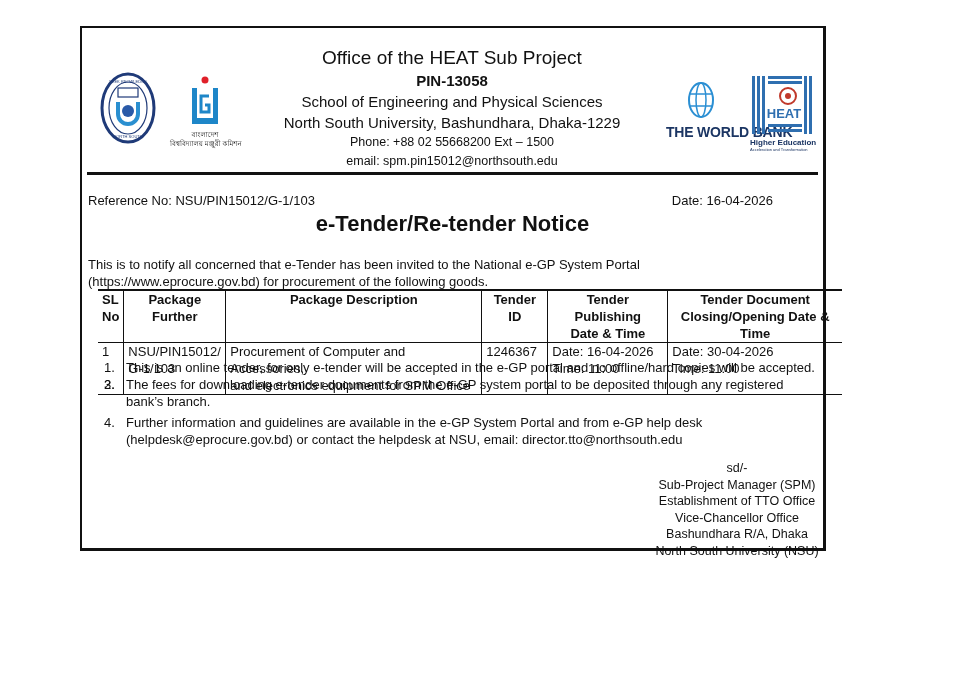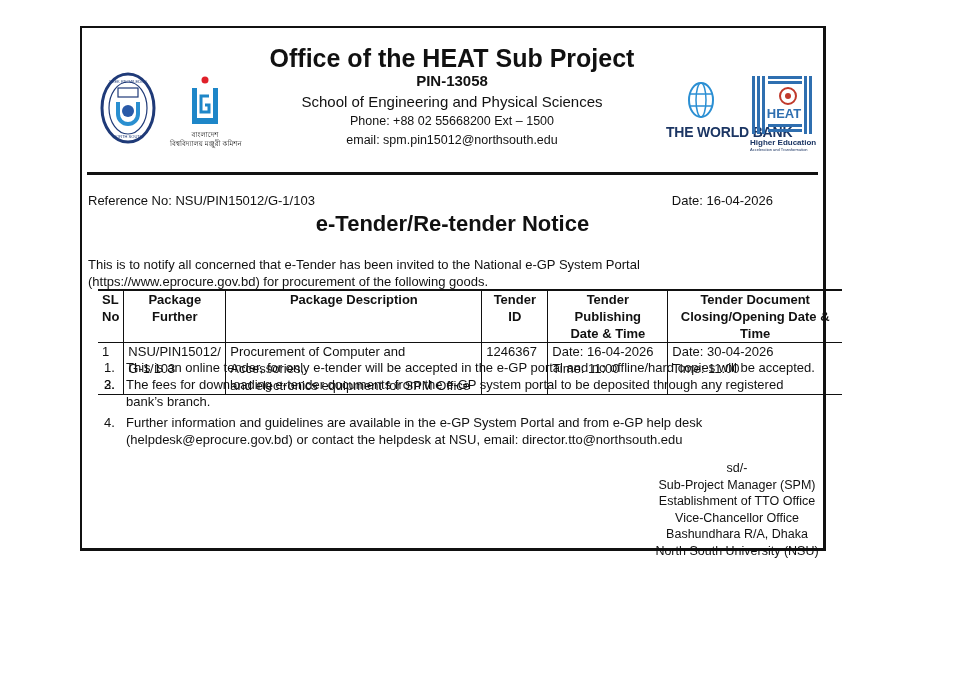--- a/index.html
+++ b/index.html
@@ -3,21 +3,21 @@
 <meta charset="utf-8">
 <style>
   html, body { margin:0; padding:0; }
   body { width:959px; height:681px; background:#fff; position:relative; overflow:hidden;
          font-family:"Liberation Sans", sans-serif; color:#111; }
   .frame { position:absolute; left:80px; top:26px; width:746px; height:525px;
            border:2px solid #111; border-right-width:3px; border-bottom-width:3px; box-sizing:border-box; }
   .header { position:absolute; left:0; top:0; width:100%; height:148px; }
   .hline { position:absolute; left:5px; right:5px; top:144px; height:3px; background:#111; }
   .title-block { position:absolute; left:180px; width:380px; top:18px; text-align:center; }
-  .t1 { font-size:25px; font-weight:bold; line-height:24px;text-align:center; }
+  .t1 { font-size:19px; font-weight:normal; line-height:24px;text-align:center; }
   .t2 { font-size:15px; font-weight:bold; line-height:21px; }
   .t3 { font-size:15px; line-height:21px; }
   .t4 { font-size:12.5px; line-height:19px; }
   .logo { position:absolute; }
   .ref { position:absolute; left:6px; top:165px; font-size:13px; }
   .date { position:absolute; right:50px; top:165px; font-size:13px; }
   .notice-title { position:absolute; left:0; right:0; top:183px; text-align:center;
                   font-size:22px; font-weight:bold; }
   .intro { position:absolute; left:6px; right:8px; top:228px; font-size:13px; line-height:17px; }
   table.tender { position:absolute; left:16px; top:261px; width:744px; border-collapse:collapse; font-size:13px; }
@@ -56,20 +56,21 @@
         <path d="M19 20 h-8 v16 h8 v-7 h-4" fill="none" stroke="#1e86c8" stroke-width="3"></path>
       </svg>
       <div style="font-size:7px;line-height:9px">বাংলাদেশ</div>
       <div style="font-size:7px;line-height:9px;white-space:nowrap">বিশ্ববিদ্যালয় মঞ্জুরী কমিশন</div>
     </div>
 
     <div class="title-block">
       <div class="t1">Office of the HEAT Sub Project</div>
       <div class="t2">PIN-13058</div>
       <div class="t3">School of Engineering and Physical Sciences</div>
+      <div class="t3">North South University, Bashundhara, Dhaka-1229</div>
       <div class="t4">Phone: +88 02 55668200 Ext – 1500</div>
       <div class="t4">email: spm.pin15012@northsouth.edu</div>
     </div>
 
     <div class="logo" style="left:584px;top:52px;width:70px;text-align:center">
       <svg width="30" height="40" viewBox="0 0 30 40">
         <ellipse cx="15" cy="20" rx="12" ry="17" fill="none" stroke="#2b8fd3" stroke-width="2"></ellipse>
         <ellipse cx="15" cy="20" rx="5" ry="17" fill="none" stroke="#2b8fd3" stroke-width="1.5"></ellipse>
         <path d="M3 14 h24 M3 26 h24" stroke="#2b8fd3" stroke-width="1.5"></path>
       </svg>

